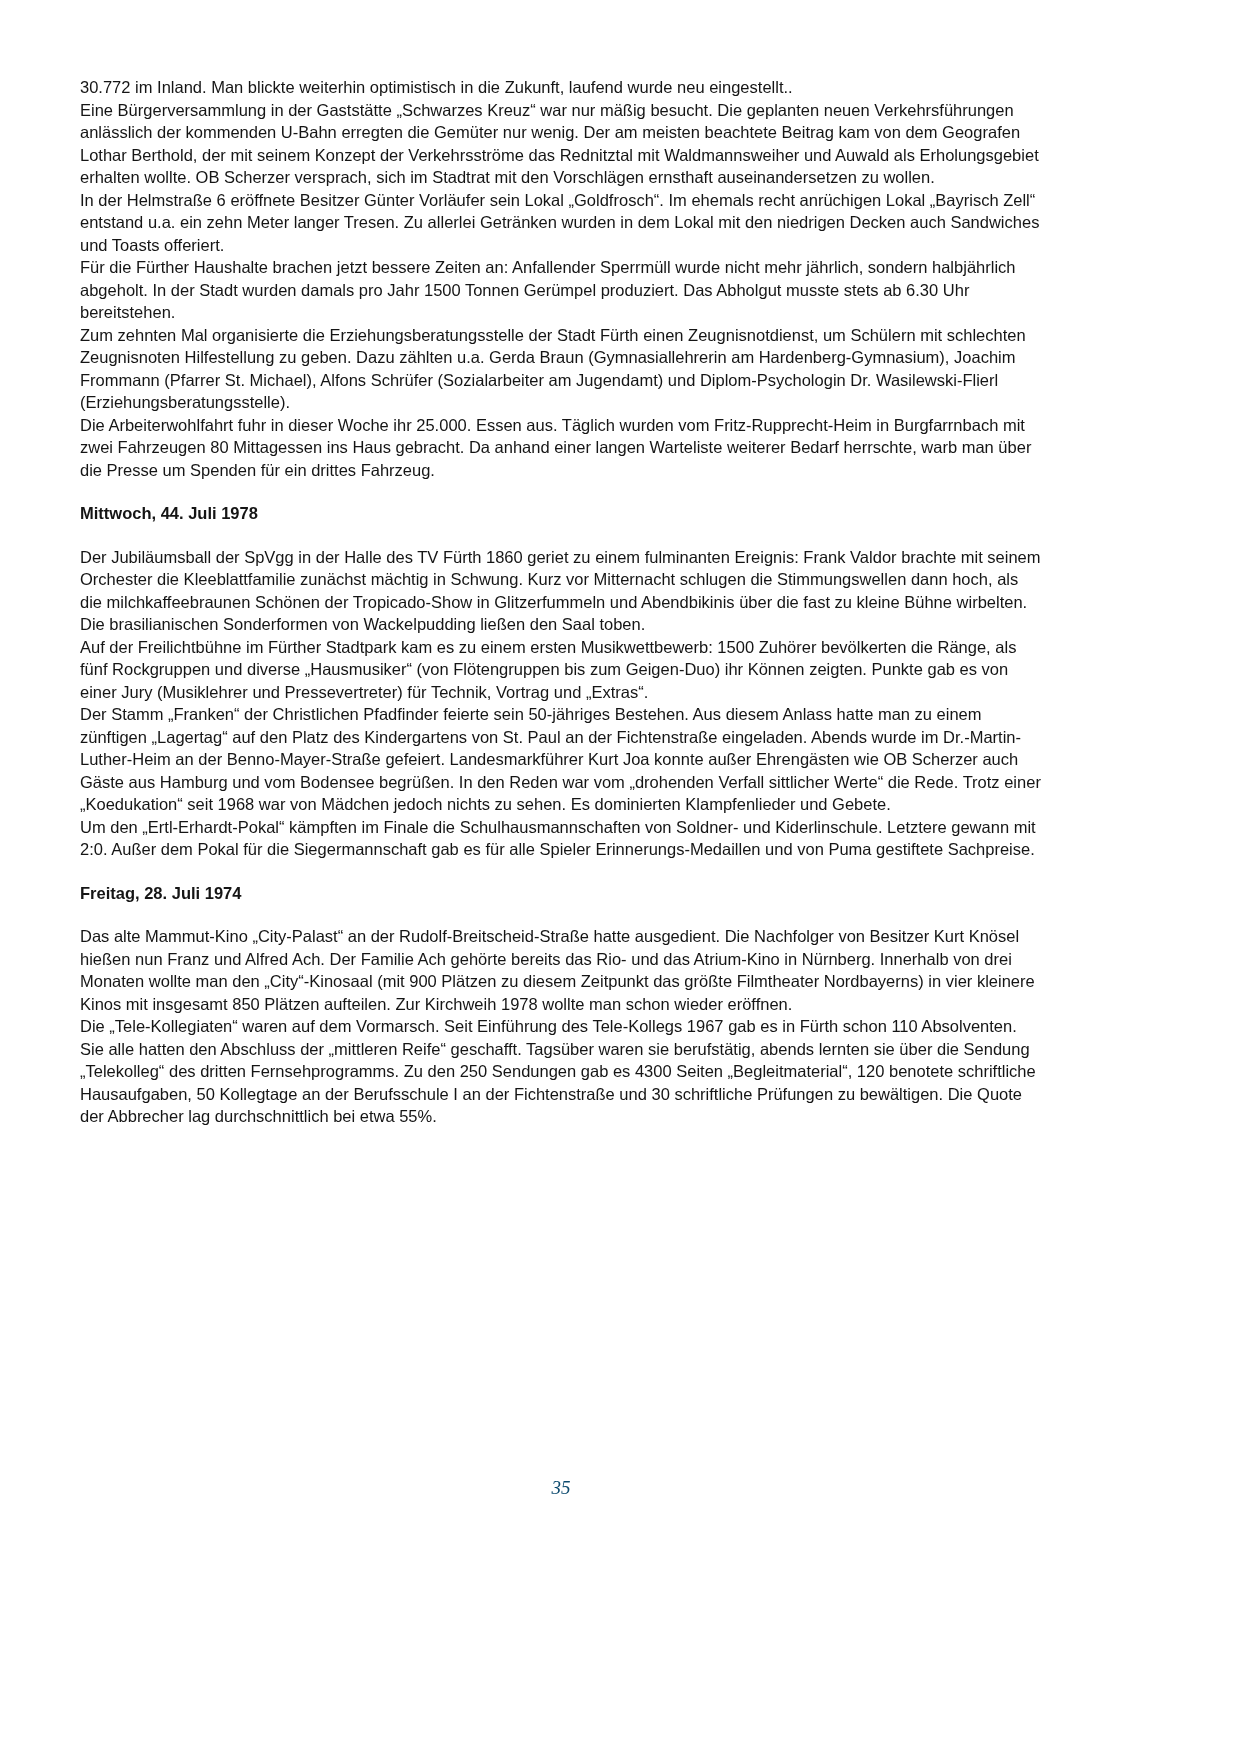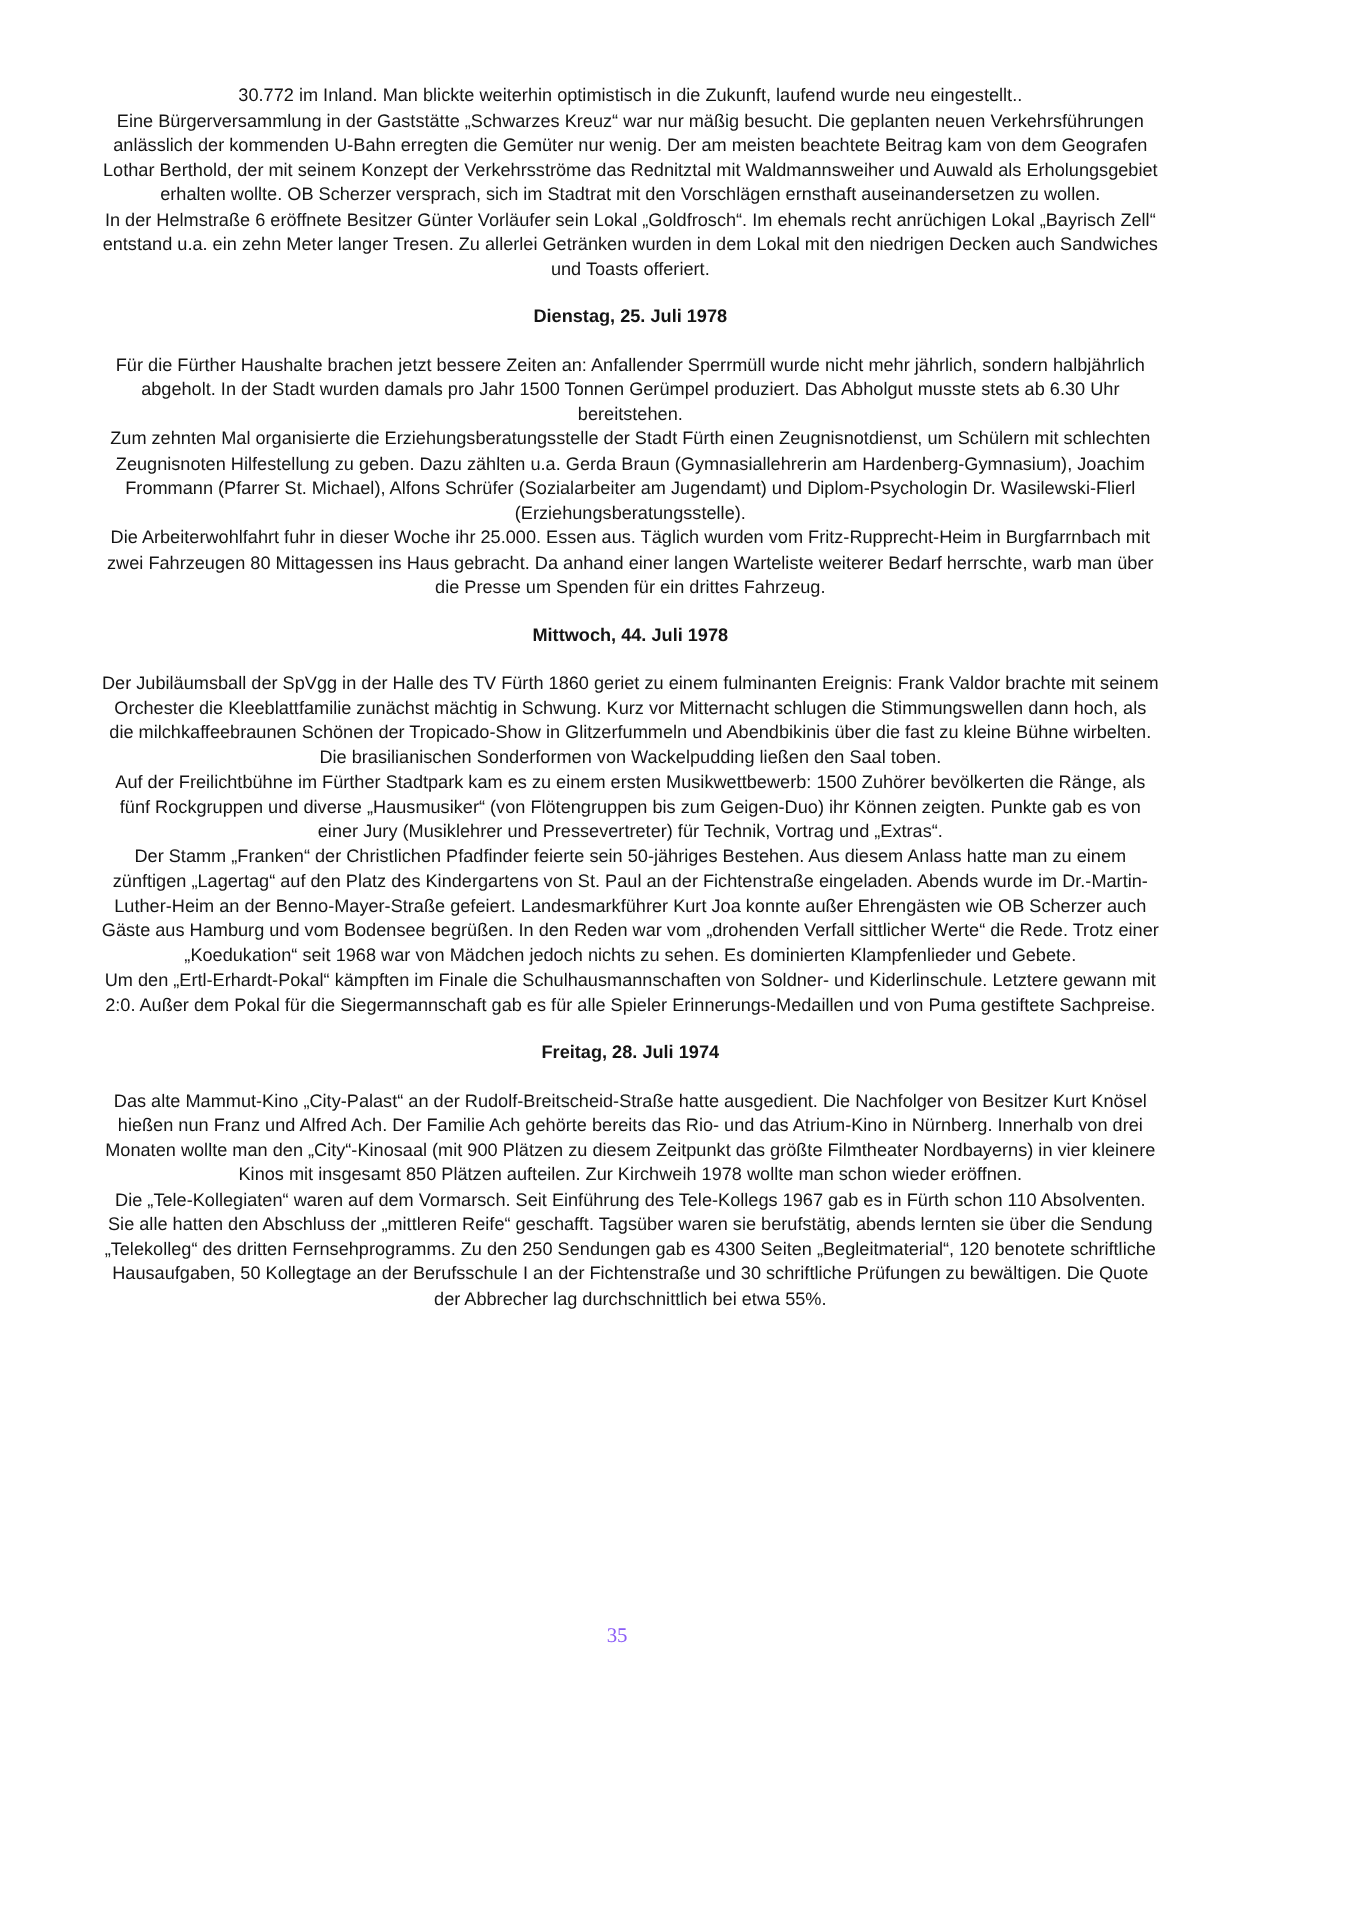--- a/index.html
+++ b/index.html
@@ -19,52 +19,51 @@
     height: 1753px;
     background: #ffffff;
     box-sizing: border-box;
     padding: 76px 0 0 80px;
     overflow: hidden;
   }
   .content {
     width: 962px;
     font-size: 16.5px;
     line-height: 22.5px;
-    text-align: center;
-    margin-left: 12px;
+    text-align: left;
   }
   .content p {
     margin: 0;
   }
   .content h2 {
     font-size: 16.5px;
     line-height: 22.5px;
     font-weight: bold;
     margin: 21px 0 21px 0;
   }
   .page-number {
     position: absolute;
     top: 1477px;
     left: 80px;
     width: 962px;
     text-align: center;
     font-family: "Liberation Serif", serif;
     font-size: 19px;
-    color: #8b5cf6;
+    color: #0c4a6e;
+    font-style: italic;
   }
 </style>
 </head>
 <body>
 
 <div class="page">
   <div class="content">
       <p>30.772 im Inland. Man blickte weiterhin optimistisch in die Zukunft, laufend wurde neu eingestellt..</p>
       <p>Eine Bürgerversammlung in der Gaststätte „Schwarzes Kreuz“ war nur mäßig besucht. Die geplanten neuen Verkehrsführungen anlässlich der kommenden U-Bahn erregten die Gemüter nur wenig. Der am meisten beachtete Beitrag kam von dem Geografen Lothar Berthold, der mit seinem Konzept der Verkehrsströme das Rednitztal mit Waldmannsweiher und Auwald als Erholungsgebiet erhalten wollte. OB Scherzer versprach, sich im Stadtrat mit den Vorschlägen ernsthaft auseinandersetzen zu wollen.</p>
       <p>In der Helmstraße 6 eröffnete Besitzer Günter Vorläufer sein Lokal „Goldfrosch“. Im ehemals recht anrüchigen Lokal „Bayrisch Zell“ entstand u.a. ein zehn Meter langer Tresen. Zu allerlei Getränken wurden in dem Lokal mit den niedrigen Decken auch Sandwiches und Toasts offeriert.</p>
-      <h2>Dienstag, 25. Juli 1978</h2>
       <p>Für die Fürther Haushalte brachen jetzt bessere Zeiten an: Anfallender Sperrmüll wurde nicht mehr jährlich, sondern halbjährlich abgeholt. In der Stadt wurden damals pro Jahr 1500 Tonnen Gerümpel produziert. Das Abholgut musste stets ab 6.30 Uhr bereitstehen.</p>
       <p>Zum zehnten Mal organisierte die Erziehungsberatungsstelle der Stadt Fürth einen Zeugnisnotdienst, um Schülern mit schlechten Zeugnisnoten Hilfestellung zu geben. Dazu zählten u.a. Gerda Braun (Gymnasiallehrerin am Hardenberg-Gymnasium), Joachim Frommann (Pfarrer St. Michael), Alfons Schrüfer (Sozialarbeiter am Jugendamt) und Diplom-Psychologin Dr. Wasilewski-Flierl (Erziehungsberatungsstelle).</p>
       <p>Die Arbeiterwohlfahrt fuhr in dieser Woche ihr 25.000. Essen aus. Täglich wurden vom Fritz-Rupprecht-Heim in Burgfarrnbach mit zwei Fahrzeugen 80 Mittagessen ins Haus gebracht. Da anhand einer langen Warteliste weiterer Bedarf herrschte, warb man über die Presse um Spenden für ein drittes Fahrzeug.</p>
       <h2>Mittwoch, 44. Juli 1978</h2>
       <p>Der Jubiläumsball der SpVgg in der Halle des TV Fürth 1860 geriet zu einem fulminanten Ereignis: Frank Valdor brachte mit seinem Orchester die Kleeblattfamilie zunächst mächtig in Schwung. Kurz vor Mitternacht schlugen die Stimmungswellen dann hoch, als die milchkaffeebraunen Schönen der Tropicado-Show in Glitzerfummeln und Abendbikinis über die fast zu kleine Bühne wirbelten. Die brasilianischen Sonderformen von Wackelpudding ließen den Saal toben.</p>
       <p>Auf der Freilichtbühne im Fürther Stadtpark kam es zu einem ersten Musikwettbewerb: 1500 Zuhörer bevölkerten die Ränge, als fünf Rockgruppen und diverse „Hausmusiker“ (von Flötengruppen bis zum Geigen-Duo) ihr Können zeigten. Punkte gab es von einer Jury (Musiklehrer und Pressevertreter) für Technik, Vortrag und „Extras“.</p>
       <p>Der Stamm „Franken“ der Christlichen Pfadfinder feierte sein 50-jähriges Bestehen. Aus diesem Anlass hatte man zu einem zünftigen „Lagertag“ auf den Platz des Kindergartens von St. Paul an der Fichtenstraße eingeladen. Abends wurde im Dr.-Martin-Luther-Heim an der Benno-Mayer-Straße gefeiert. Landesmarkführer Kurt Joa konnte außer Ehrengästen wie OB Scherzer auch Gäste aus Hamburg und vom Bodensee begrüßen. In den Reden war vom „drohenden Verfall sittlicher Werte“ die Rede. Trotz einer „Koedukation“ seit 1968 war von Mädchen jedoch nichts zu sehen. Es dominierten Klampfenlieder und Gebete.</p>
       <p>Um den „Ertl-Erhardt-Pokal“ kämpften im Finale die Schulhausmannschaften von Soldner- und Kiderlinschule. Letztere gewann mit 2:0. Außer dem Pokal für die Siegermannschaft gab es für alle Spieler Erinnerungs-Medaillen und von Puma gestiftete Sachpreise.</p>
       <h2>Freitag, 28. Juli 1974</h2>
       <p>Das alte Mammut-Kino „City-Palast“ an der Rudolf-Breitscheid-Straße hatte ausgedient. Die Nachfolger von Besitzer Kurt Knösel hießen nun Franz und Alfred Ach. Der Familie Ach gehörte bereits das Rio- und das Atrium-Kino in Nürnberg. Innerhalb von drei Monaten wollte man den „City“-Kinosaal (mit 900 Plätzen zu diesem Zeitpunkt das größte Filmtheater Nordbayerns) in vier kleinere Kinos mit insgesamt 850 Plätzen aufteilen. Zur Kirchweih 1978 wollte man schon wieder eröffnen.</p>

